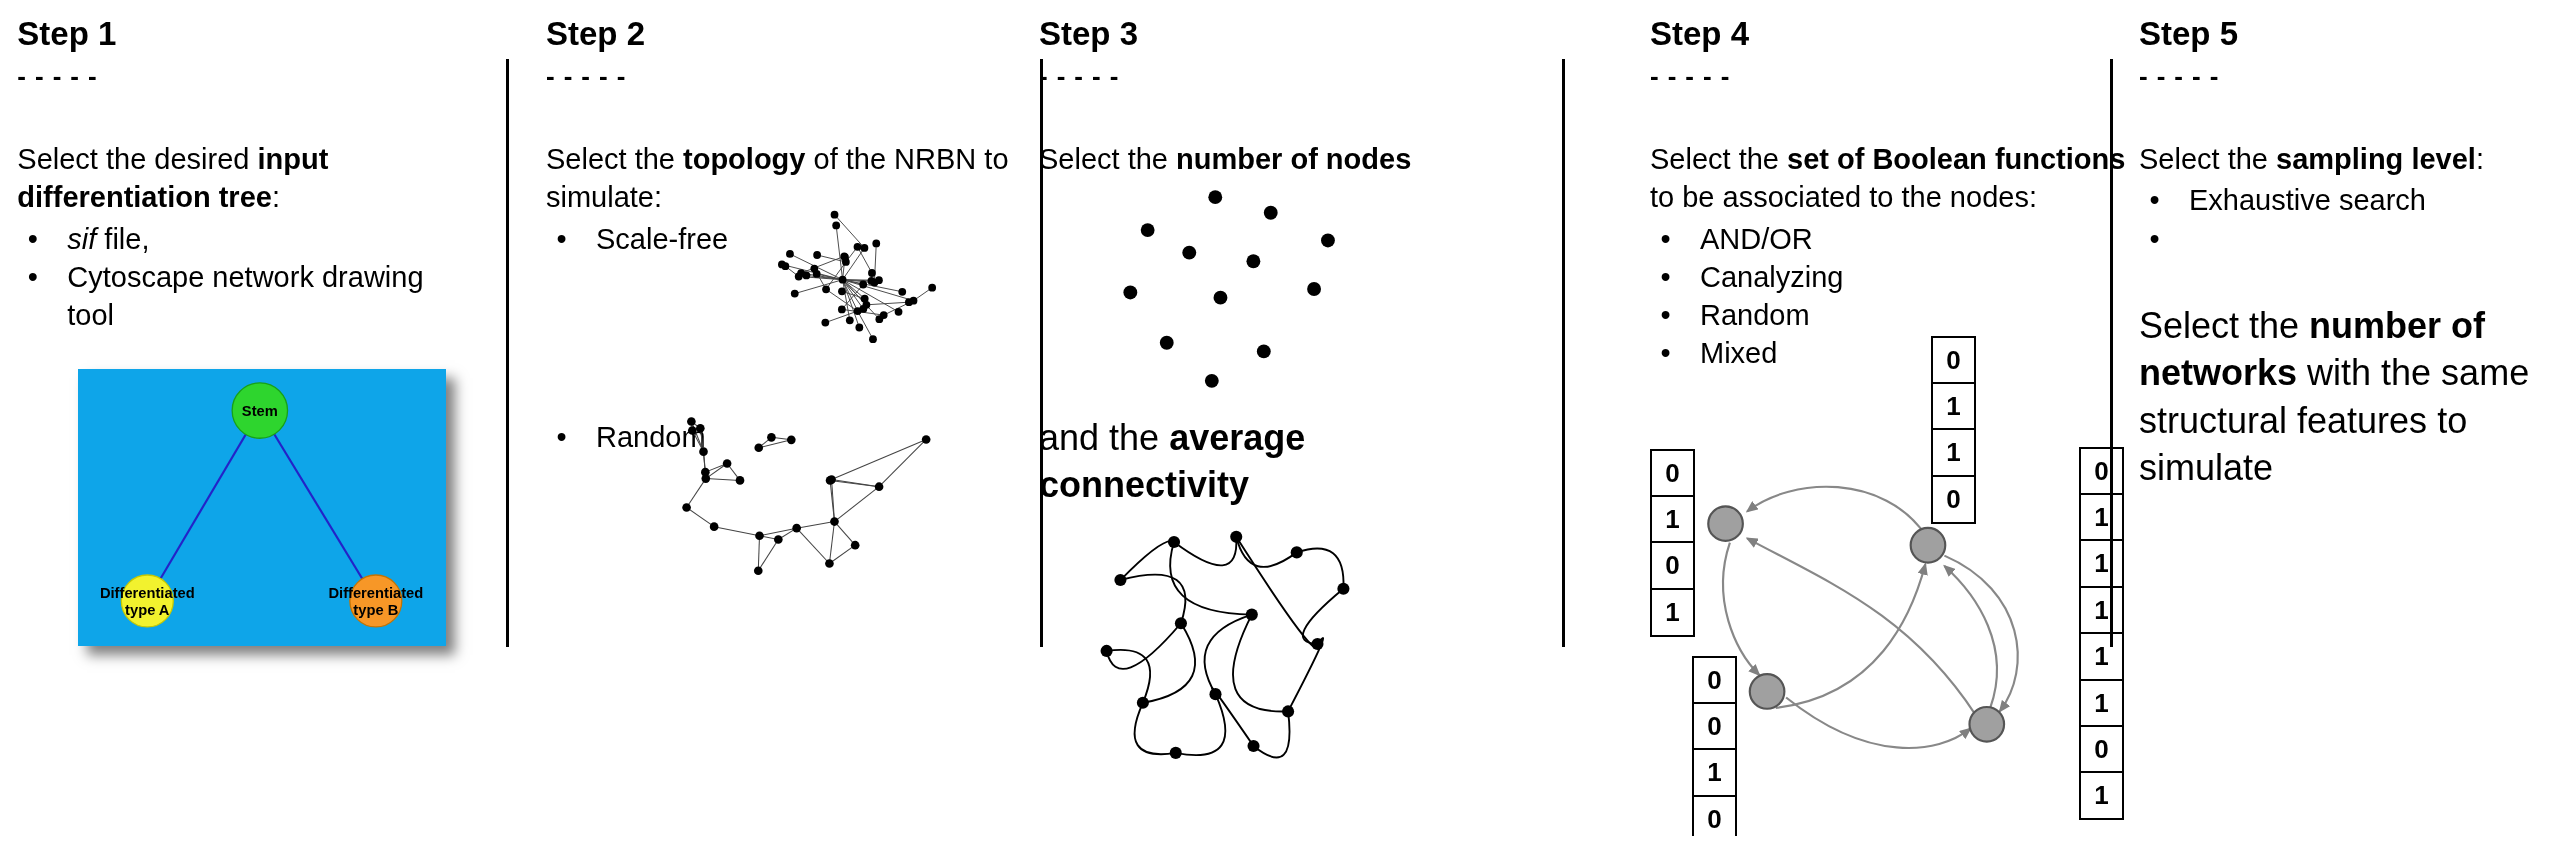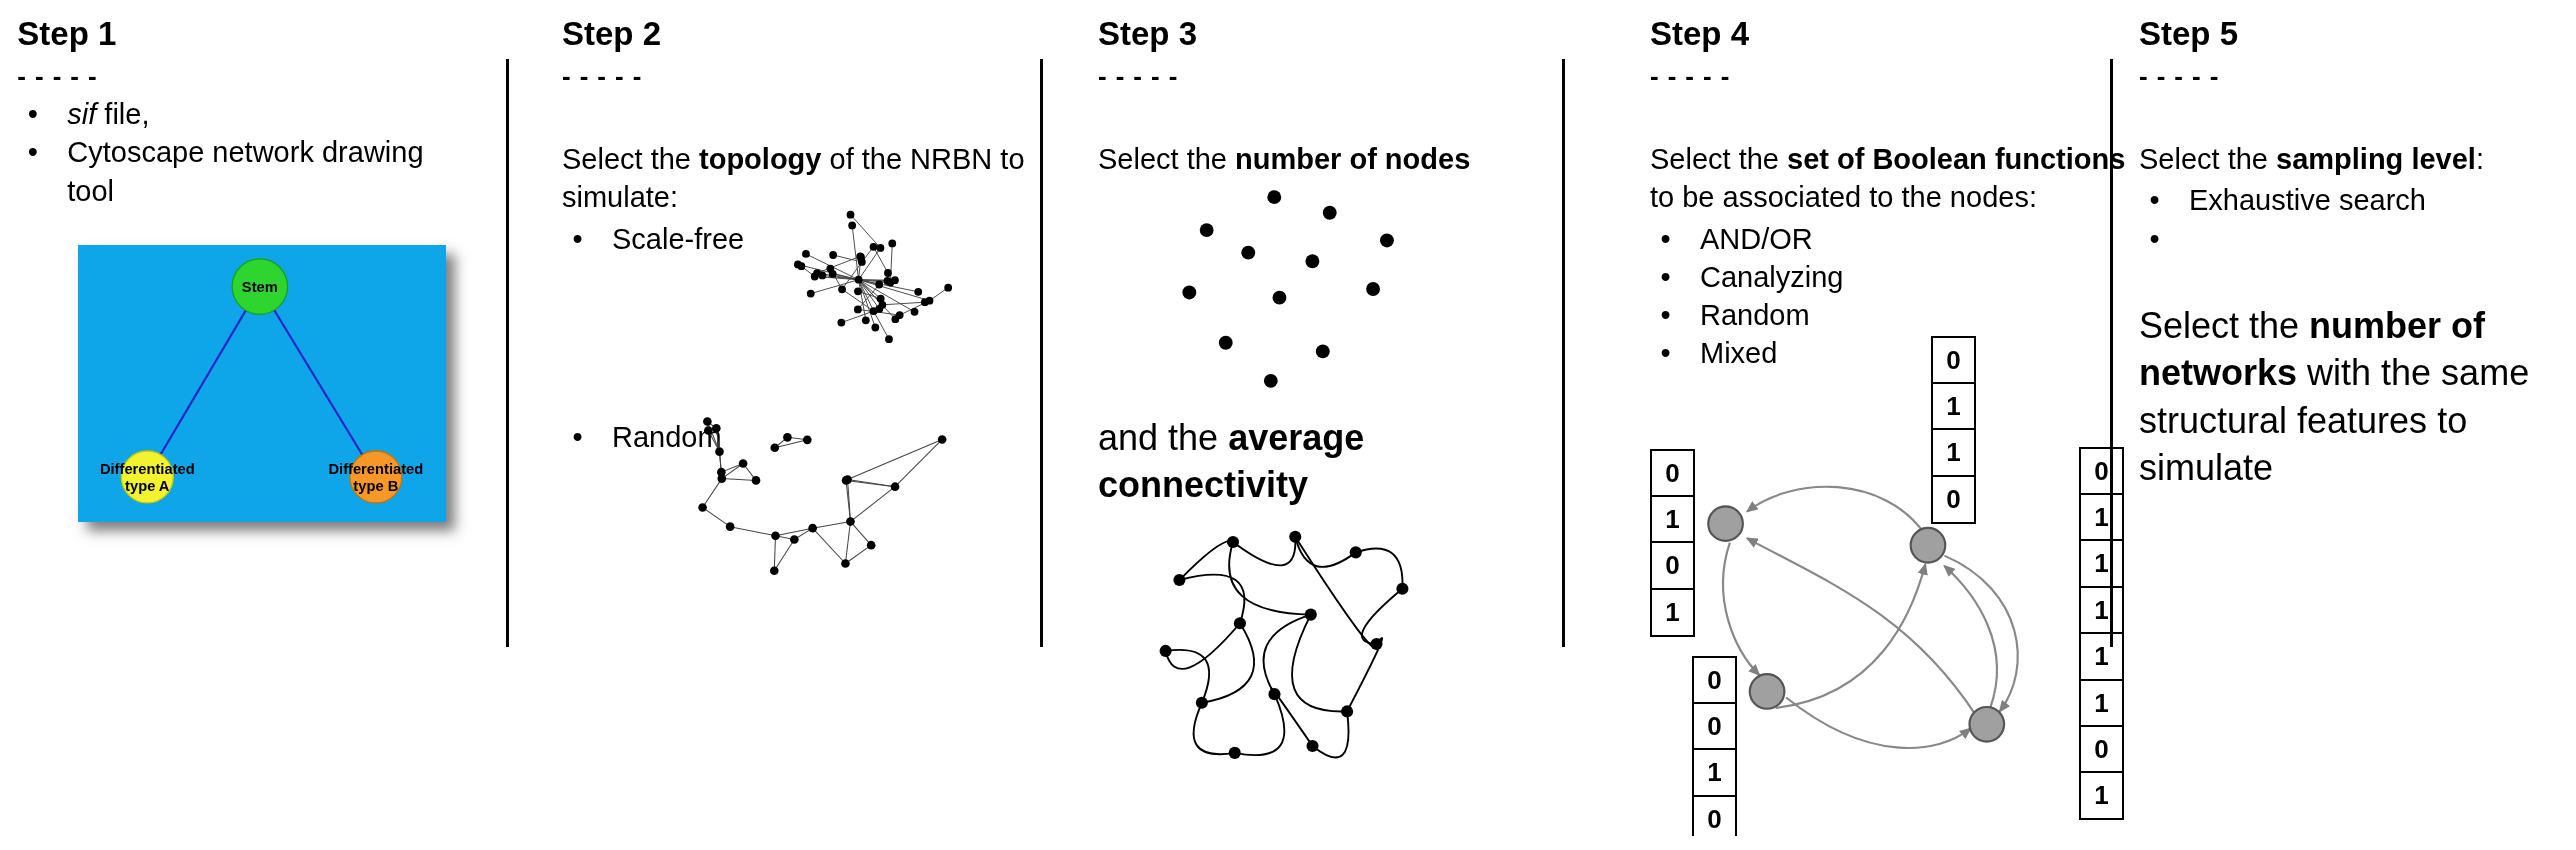--- a/index.html
+++ b/index.html
@@ -34,20 +34,21 @@
   .barrow { fill:none; stroke:#888; stroke-width:2.5; }
 </style>
 </head>
 <body>
 
 <div id="canvas">
 
   <section class="col" style="left:17.3px;width:407px">
     <h2 class="step-title">Step 1</h2>
     <div class="dashes">- - - - -</div>
+    <p class="para"><span>Select the desired </span><b>input differentiation tree</b><span>:</span></p>
     <ul class="bullets">
       <li><span class="blt">•</span><i>sif</i><span> file,</span></li>
       <li><span class="blt">•</span><span>Cytoscape network drawing tool</span></li>
     </ul>
     <figure class="tree-fig">
       <svg width="368" height="277" viewBox="0 0 425 320">
         <line x1="210" y1="48" x2="80" y2="268" stroke="#2323c8" stroke-width="2.5"></line>
         <line x1="210" y1="48" x2="344" y2="268" stroke="#2323c8" stroke-width="2.5"></line>
         <circle cx="210" cy="48" r="32" fill="#2ed52e" stroke="#18a018" stroke-width="1.5"></circle>
         <circle cx="80" cy="268" r="30" fill="#f2f22e" stroke="#c9c900" stroke-width="1.5"></circle>
@@ -56,21 +57,21 @@
         <text class="tlabel" x="80" y="264">Differentiated</text>
         <text class="tlabel" x="80" y="284">type A</text>
         <text class="tlabel" x="344" y="264">Differentiated</text>
         <text class="tlabel" x="344" y="284">type B</text>
       </svg>
     </figure>
   </section>
 
   <div class="divider" style="left:506px"></div>
 
-  <section class="col" style="left:562px;width:467px">
+  <section class="col" style="left:546px;width:467px">
     <h2 class="step-title">Step 2</h2>
     <div class="dashes">- - - - -</div>
     <p class="para"><span>Select the </span><b>topology</b><span> of the NRBN to simulate:</span></p>
     <ul class="bullets">
       <li><span class="blt">•</span><span>Scale-free</span></li>
       <li class="gap-lg"><span class="blt">•</span><span>Random</span></li>
     </ul>
     <svg id="sf-net" class="fig-abs" style="left:160px;top:177px" width="268" height="195" viewBox="0 0 310 225">
         <line x1="158" y1="100" x2="240.02676808022966" y2="124.22796129865608" stroke="#444" stroke-width="1.1"></line>
         <line x1="240.02676808022966" y1="124.22796129865608" x2="205.55886670544692" y2="140.9748489378162" stroke="#444" stroke-width="1.1"></line>
@@ -216,21 +217,21 @@
         <circle cx="17.709669262636453" cy="112.66744468407705" r="5" fill="#000"></circle>
         <circle cx="37.25880117388442" cy="48.118500865995884" r="5" fill="#000"></circle>
         <circle cx="138.77561983745545" cy="34.46695084264502" r="5" fill="#000"></circle>
         <circle cx="64.55861900886521" cy="61.82054747873917" r="5" fill="#000"></circle>
         <circle cx="294.64198562689126" cy="34.08629123866558" r="5" fill="#000"></circle>
       </svg>
   </section>
 
   <div class="divider" style="left:1040px"></div>
 
-  <section class="col" style="left:1098px;width:467px">
+  <section class="col" style="left:1039px;width:467px">
     <h2 class="step-title">Step 3</h2>
     <div class="dashes">- - - - -</div>
     <p class="para"><span>Select the </span><b>number of nodes</b><span></span></p>
     <svg id="dots-net" style="display:block;margin:7px 0 0 74px" width="234" height="208" viewBox="0 0 270 240">
         <circle cx="118" cy="14" r="8" fill="#000"></circle>
         <circle cx="40" cy="52" r="8" fill="#000"></circle>
         <circle cx="182" cy="32" r="8" fill="#000"></circle>
         <circle cx="248" cy="64" r="8" fill="#000"></circle>
         <circle cx="88" cy="78" r="8" fill="#000"></circle>
         <circle cx="162" cy="88" r="8" fill="#000"></circle>

